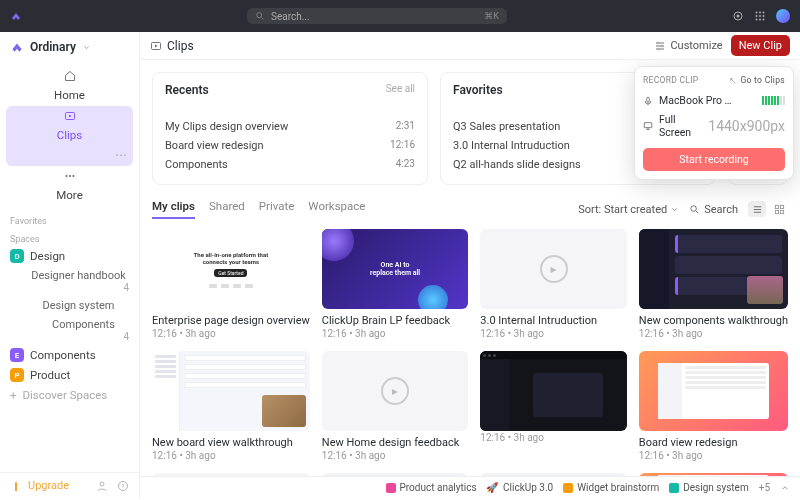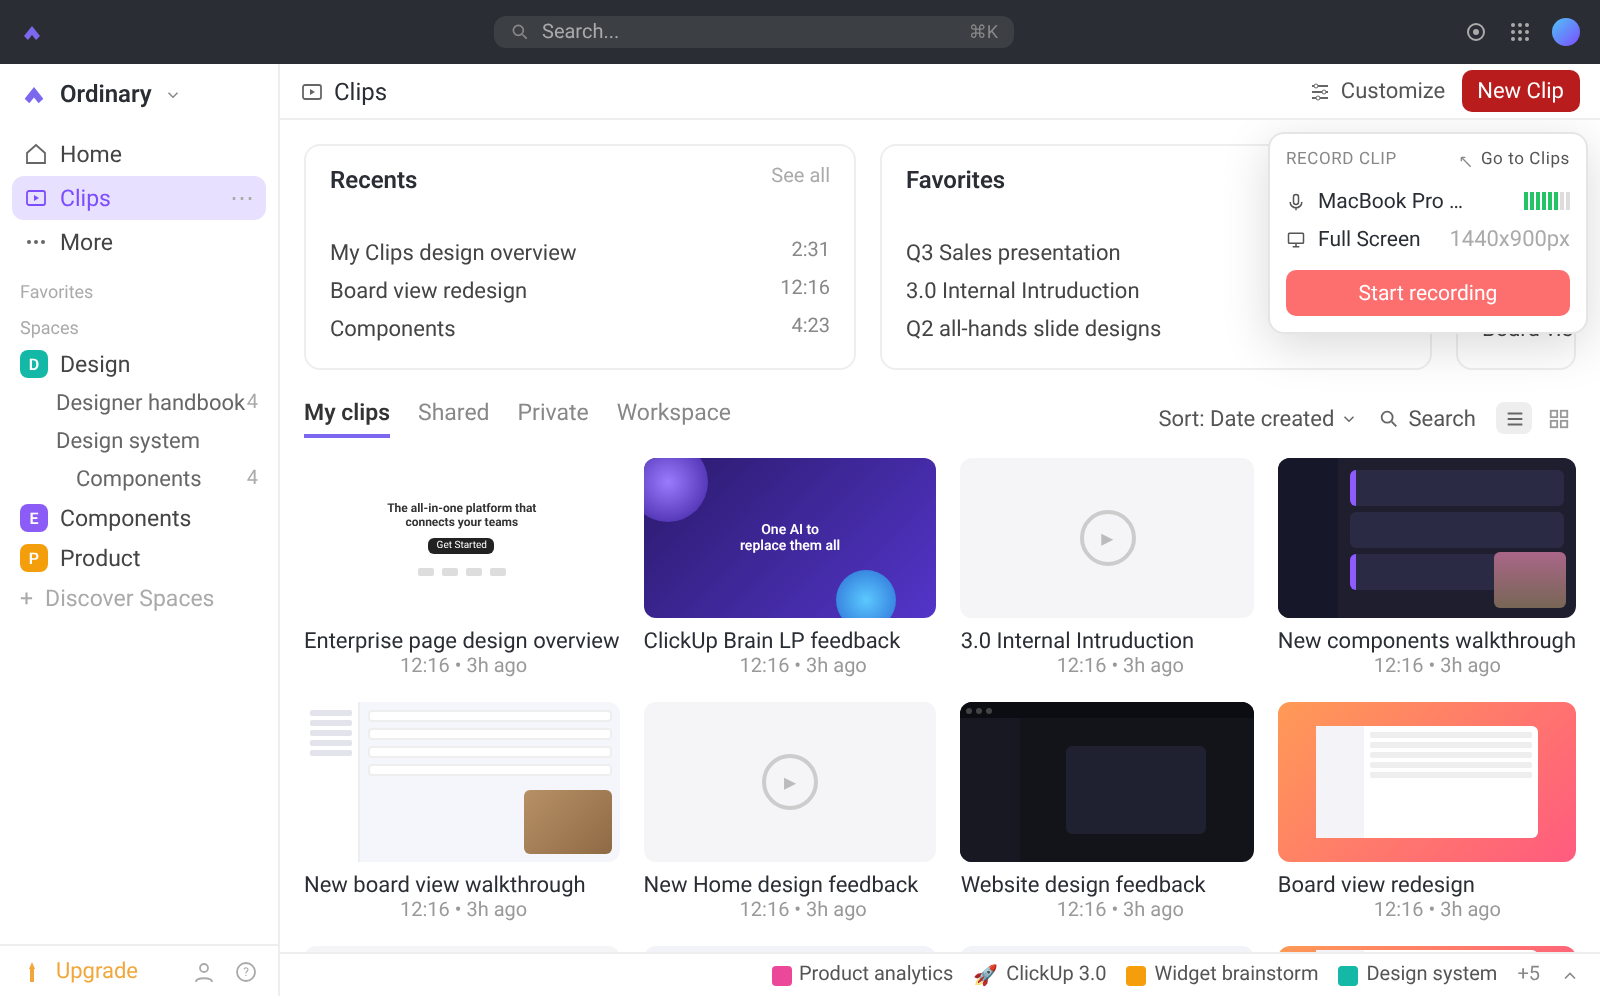--- a/index.html
+++ b/index.html
@@ -7,28 +7,28 @@
 .topbar { height: 22px; background: #2a2e34; display: flex; align-items: center; padding: 16px 10px; color: #aaa; }
 .topbar .search { margin: 0 auto; background: #3c3f44; border-radius: 6px; width: 260px; height: 16px; display: flex; align-items: center; padding: 0 8px; font-size: 10px; gap: 6px; }
 .topbar .search .kbd { margin-left: auto; font-size: 9px; color: #888; }
 .topbar-right { display: flex; align-items: center; gap: 10px; font-size: 12px; }
 .avatar-top { width: 14px; height: 14px; border-radius: 50%; background: linear-gradient(135deg,#4fc3f7,#7c4dff); }
 .app { display: flex; height: 466px; }
 .sidebar { width: 140px; border-right: 1px solid #eee; display: flex; flex-direction: column; font-size: 11.5px; }
 .ws-header { display: flex; align-items: center; gap: 6px; padding: 8px 10px; font-weight: 600; font-size: 12px; }
 .ws-logo { width: 14px; height: 14px; }
 .nav { padding: 4px 6px; }
-.nav-item { display: flex; align-items: center; gap: 6px; padding: 4px 6px; border-radius: 6px; color: #444; position: relative; }
+.nav-item { display: flex; align-items: center; gap: 6px; padding: 4px 6px; border-radius: 6px; color: #444; position: relative; flex-direction: column; }
 .nav-item.active { background: #e8e0ff; color: #7c4dff; }
 .nav-item .dots { margin-left: auto; color: #aaa; font-size: 12px; }
 .badge { margin-left: auto; background: #ff5a7d; color: #fff; border-radius: 8px; font-size: 9px; padding: 0 5px; height: 13px; display: flex; align-items: center; }
 .side-label { font-size: 9px; color: #aaa; padding: 6px 10px 2px; }
 .space-item { display: flex; align-items: center; gap: 6px; padding: 3px 10px; font-size: 11.5px; color: #444; }
 .space-sq { width: 14px; height: 14px; border-radius: 4px; display: flex; align-items: center; justify-content: center; color: #fff; font-size: 8px; font-weight: 600; }
-.sub-item { padding: 3px 10px 3px 28px; display: flex; align-items: center; color: #666; font-size: 11px; }
+.sub-item { padding: 3px 10px 3px 28px; display: flex; align-items: center; color: #666; font-size: 11px; flex-direction: column; }
 .sub-item .count { margin-left: auto; color: #aaa; font-size: 10px; }
 .sub-item2 { padding-left: 38px; }
 .sidebar-footer { margin-top: auto; border-top: 1px solid #eee; padding: 6px 10px; display: flex; align-items: center; gap: 6px; color: #f2a73b; font-size: 11px; }
 .sidebar-footer .ficons { margin-left: auto; display: flex; gap: 8px; color: #aaa; }
 .main { flex: 1; display: flex; flex-direction: column; overflow: hidden; }
 .topbar2 { height: 28px; border-bottom: 1px solid #eee; display: flex; align-items: center; padding: 0 10px; gap: 8px; font-size: 12px; }
 .topbar2 .label { display: flex; align-items: center; gap: 5px; }
 .topbar2 .right { margin-left: auto; display: flex; align-items: center; gap: 8px; }
 .btn-customize { display: flex; align-items: center; gap: 4px; color: #555; font-size: 11px; }
 .btn-newclip { background: #b91c1c; color: #fff; border-radius: 5px; padding: 4px 8px; font-size: 11px; }
@@ -40,35 +40,35 @@
 .panel-row { display: flex; font-size: 11px; color: #444; padding: 3px 0; }
 .panel-row .time { margin-left: auto; color: #888; font-size: 10px; }
 .panel.cut { flex: 0 0 60px; overflow: hidden; white-space: nowrap; }
 .record-popover { position: absolute; top: 6px; right: 6px; width: 160px; background: #fff; border: 1px solid #e5e5e5; border-radius: 8px; box-shadow: 0 6px 24px rgba(0,0,0,.15); padding: 8px; font-size: 10.5px; z-index: 10; }
 .record-popover .rp-head { display: flex; justify-content: space-between; color: #888; font-size: 8.5px; letter-spacing: .3px; margin-bottom: 6px; }
 .record-popover .rp-head a { color: #555; display: flex; gap: 3px; align-items: flex-end; }
 .rp-row { display: flex; align-items: center; gap: 6px; padding: 3px 0; }
 .rp-row .bars { margin-left: auto; display: flex; gap: 1px; }
 .rp-row .bars i { width: 2px; height: 9px; background: #23c466; display: block; }
 .rp-row .bars i.mute { background: #ddd; }
-.rp-row .dim { margin-left: auto; color: #aaa; font-size: 11px; }
+.rp-row .dim { margin-left: auto; color: #aaa; font-size: 14px; }
 .btn-record { margin-top: 6px; background: #fd6f6f; color: #fff; text-align: center; border-radius: 5px; padding: 5px 0; font-size: 10.5px; }
 .clips-head { display: flex; align-items: center; gap: 14px; font-size: 11.5px; margin-bottom: 10px; }
 .clips-head .tabs { display: flex; gap: 14px; }
 .clips-head .tab { color: #888; padding-bottom: 4px; }
 .clips-head .tab.active { color: #333; font-weight: 600; border-bottom: 2px solid #7b68ee; }
 .clips-head .right { margin-left: auto; display: flex; align-items: center; gap: 10px; color: #555; font-size: 11px; }
 .viewbtns { display: flex; gap: 4px; }
 .viewbtn { width: 18px; height: 16px; border-radius: 4px; display: flex; align-items: center; justify-content: center; color: #999; }
 .viewbtn.active { background: #eee; color: #555; }
 .grid { display: grid; grid-template-columns: repeat(4, 1fr); gap: 12px; }
 .clip { }
 .thumb { width: 100%; height: 80px; border-radius: 6px; background: #eee; position: relative; overflow: hidden; }
 .clip-title { font-size: 11px; margin-top: 5px; color: #2a2e34; white-space: nowrap; overflow: hidden; text-overflow: ellipsis; }
-.clip-meta { font-size: 10px; color: #999; margin-top: 1px; margin-left: 48px; }
+.clip-meta { font-size: 10px; color: #999; margin-top: 1px; }
 .play-circle { position: absolute; top: 50%; left: 50%; transform: translate(-50%,-50%); width: 28px; height: 28px; border-radius: 50%; border: 2px solid #ccc; display: flex; align-items: center; justify-content: center; color: #bbb; }
 .bottombar { height: 22px; border-top: 1px solid #eee; display: flex; align-items: center; justify-content: flex-end; gap: 10px; padding: 0 10px; font-size: 10px; color: #555; }
 .bottombar .chip { display: flex; align-items: center; gap: 4px; }
 .sq { width: 10px; height: 10px; border-radius: 2px; }
 svg { display: block; }
 .icon { width: 12px; height: 12px; flex-shrink: 0; }
 
 .th-light { background: #fff; display:flex; flex-direction:column; align-items:center; justify-content:center; gap:4px; padding: 6px; }
 .th-light .t1 { font-size:6px; font-weight:700; color:#333; text-align:center; }
 .th-light .t2 { background:#222; color:#fff; font-size:5px; padding:1px 4px; border-radius:3px; }
@@ -343,21 +343,21 @@
 
       <div class="clips-head">
         <div class="tabs">
           <div class="tab active">My clips</div>
           <div class="tab">Shared</div>
           <div class="tab">Private</div>
           <div class="tab">Workspace</div>
         </div>
         <div class="right">
           <div style="display:flex;align-items:center;gap:3px">
-            <span>Sort: Date created</span>
+            <span>Sort: Start created</span>
             <svg viewBox="0 0 24 24" style="width:9px;height:9px">
                 <path d="M6 9l6 6 6-6" fill="none" stroke="#666" stroke-width="2"></path>
               </svg>
           </div>
           <div style="display:flex;align-items:center;gap:4px">
             <svg class="icon" viewBox="0 0 24 24" style="width:11px;height:11px">
                 <circle cx="10" cy="10" r="6" fill="none" stroke="#666" stroke-width="2"></circle>
                 <line x1="15" y1="15" x2="20" y2="20" stroke="#666" stroke-width="2"></line>
               </svg>
             <span>Search</span>
@@ -460,21 +460,20 @@
                 <i></i>
                 <i></i>
               </div>
             <div class="body">
                 <div class="sb"></div>
                 <div class="mn">
                   <div class="pnl"></div>
                 </div>
               </div>
           </div>
-          <div class="clip-title">Website design feedback</div>
           <div class="clip-meta">12:16 • 3h ago</div>
         </div>
         <div class="clip">
           <div class="thumb th-orange">
             <div class="win">
                 <div class="s"></div>
                 <div class="m">
                   <i></i>
                   <i></i>
                   <i></i>

